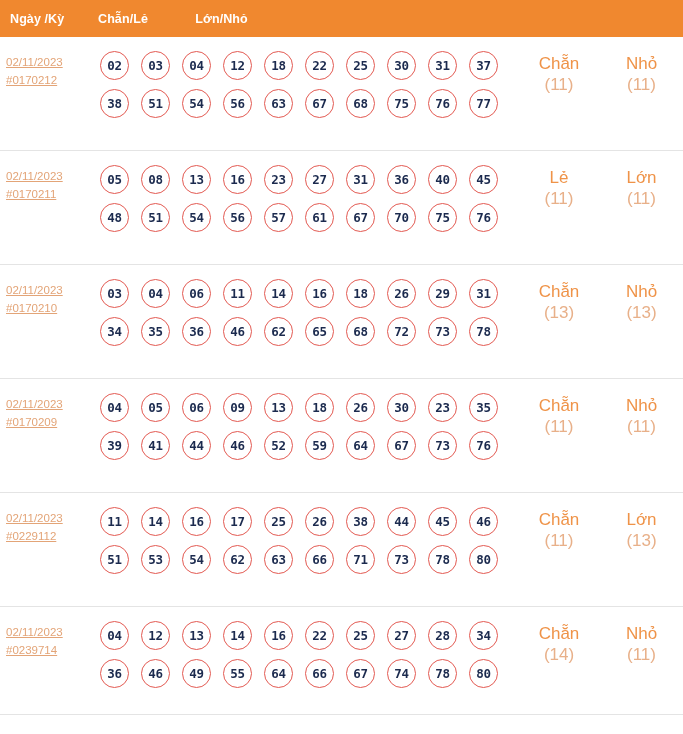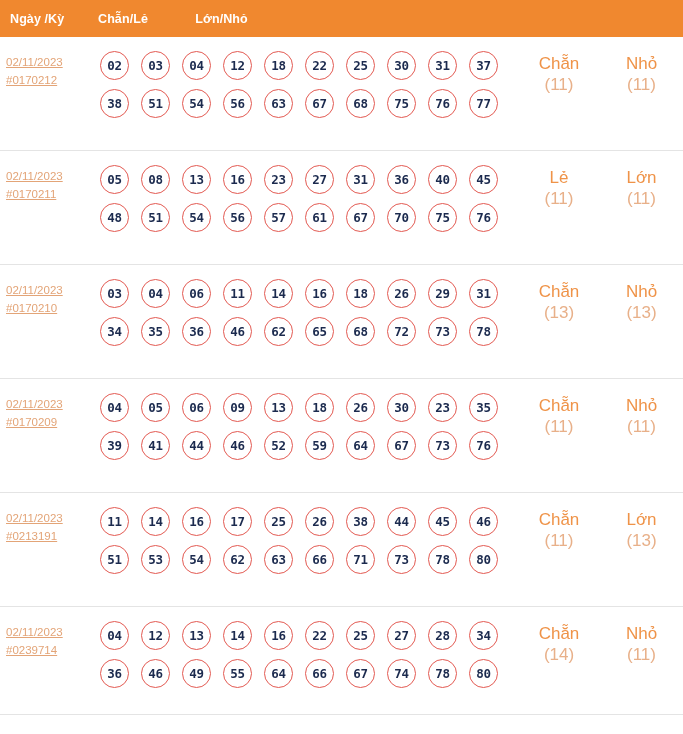--- a/index.html
+++ b/index.html
@@ -270,21 +270,21 @@
           <span class="stat-count">(11)</span>
         </div>
         <div class="cell-size">
           <span class="stat-label">Nhỏ</span>
           <span class="stat-count">(11)</span>
         </div>
       </div>
       <div class="row">
         <div class="cell-date">
           <span class="date-line">02/11/2023</span>
-          <span class="id-line">#0213191</span>
+          <span class="id-line">#0229112</span>
         </div>
         <div class="cell-result">
           <div class="ball-row">
             <div class="ball">11</div>
             <div class="ball">14</div>
             <div class="ball">16</div>
             <div class="ball">17</div>
             <div class="ball">25</div>
             <div class="ball">26</div>
             <div class="ball">38</div>

